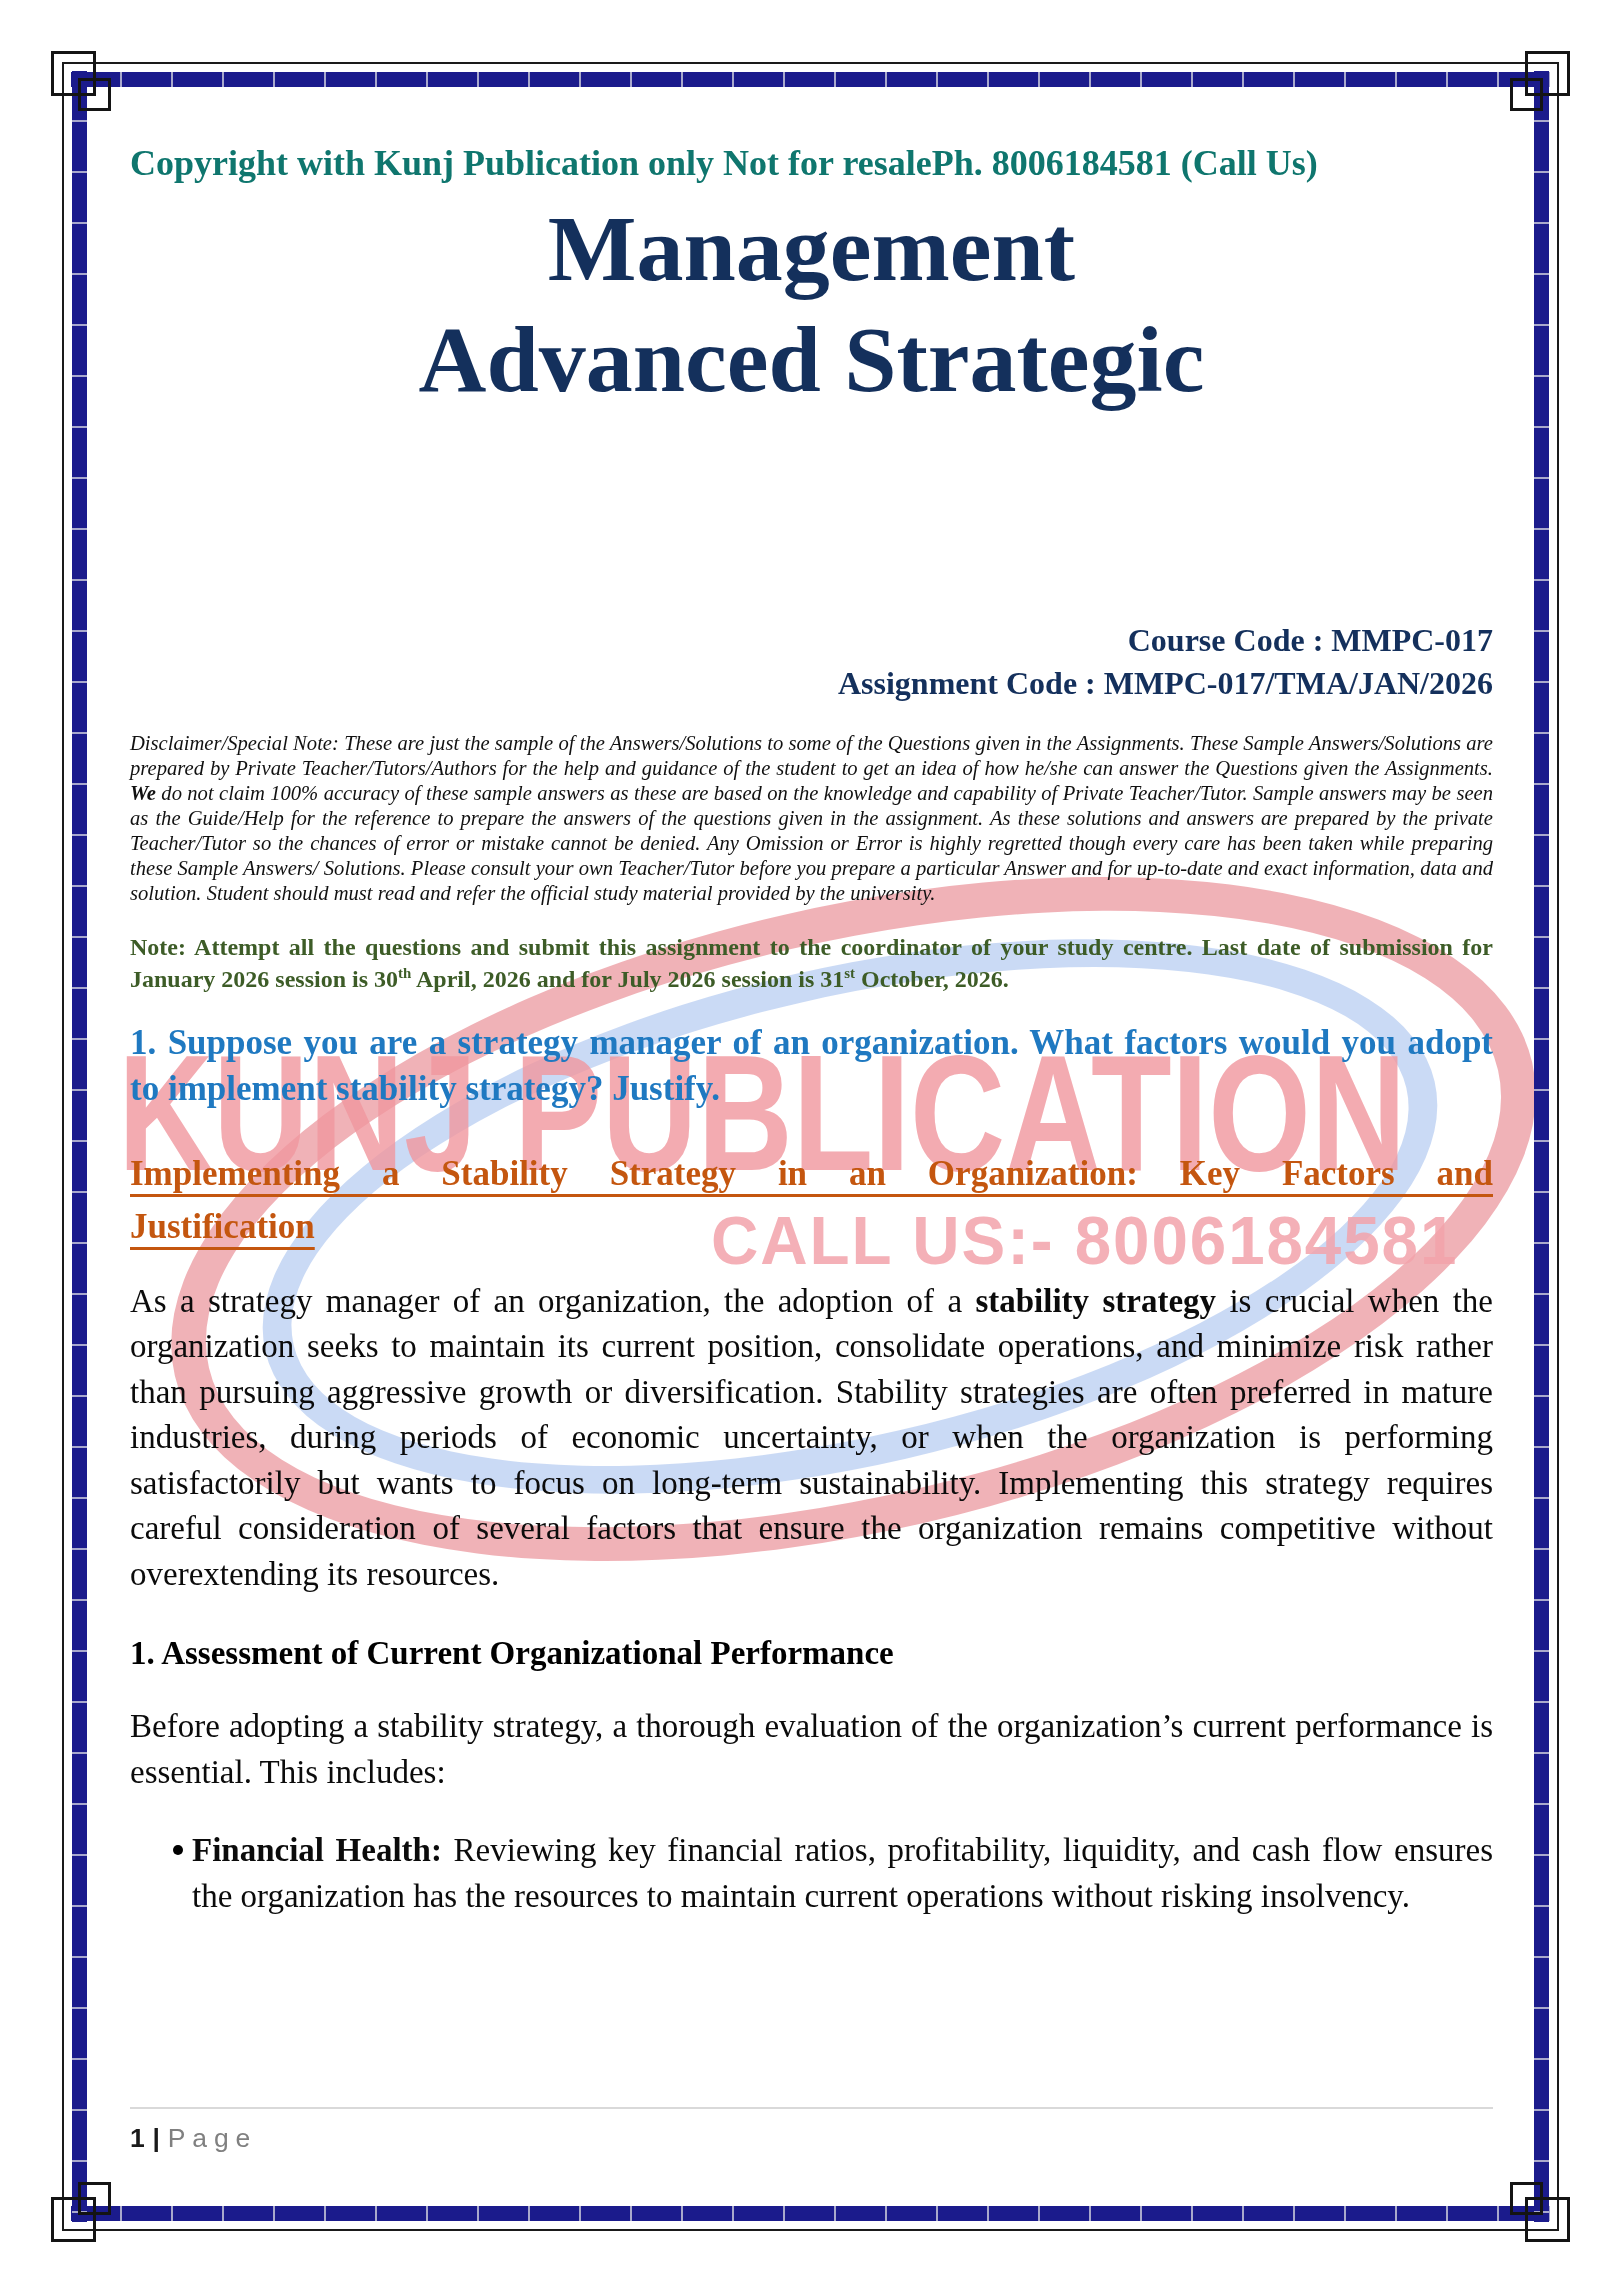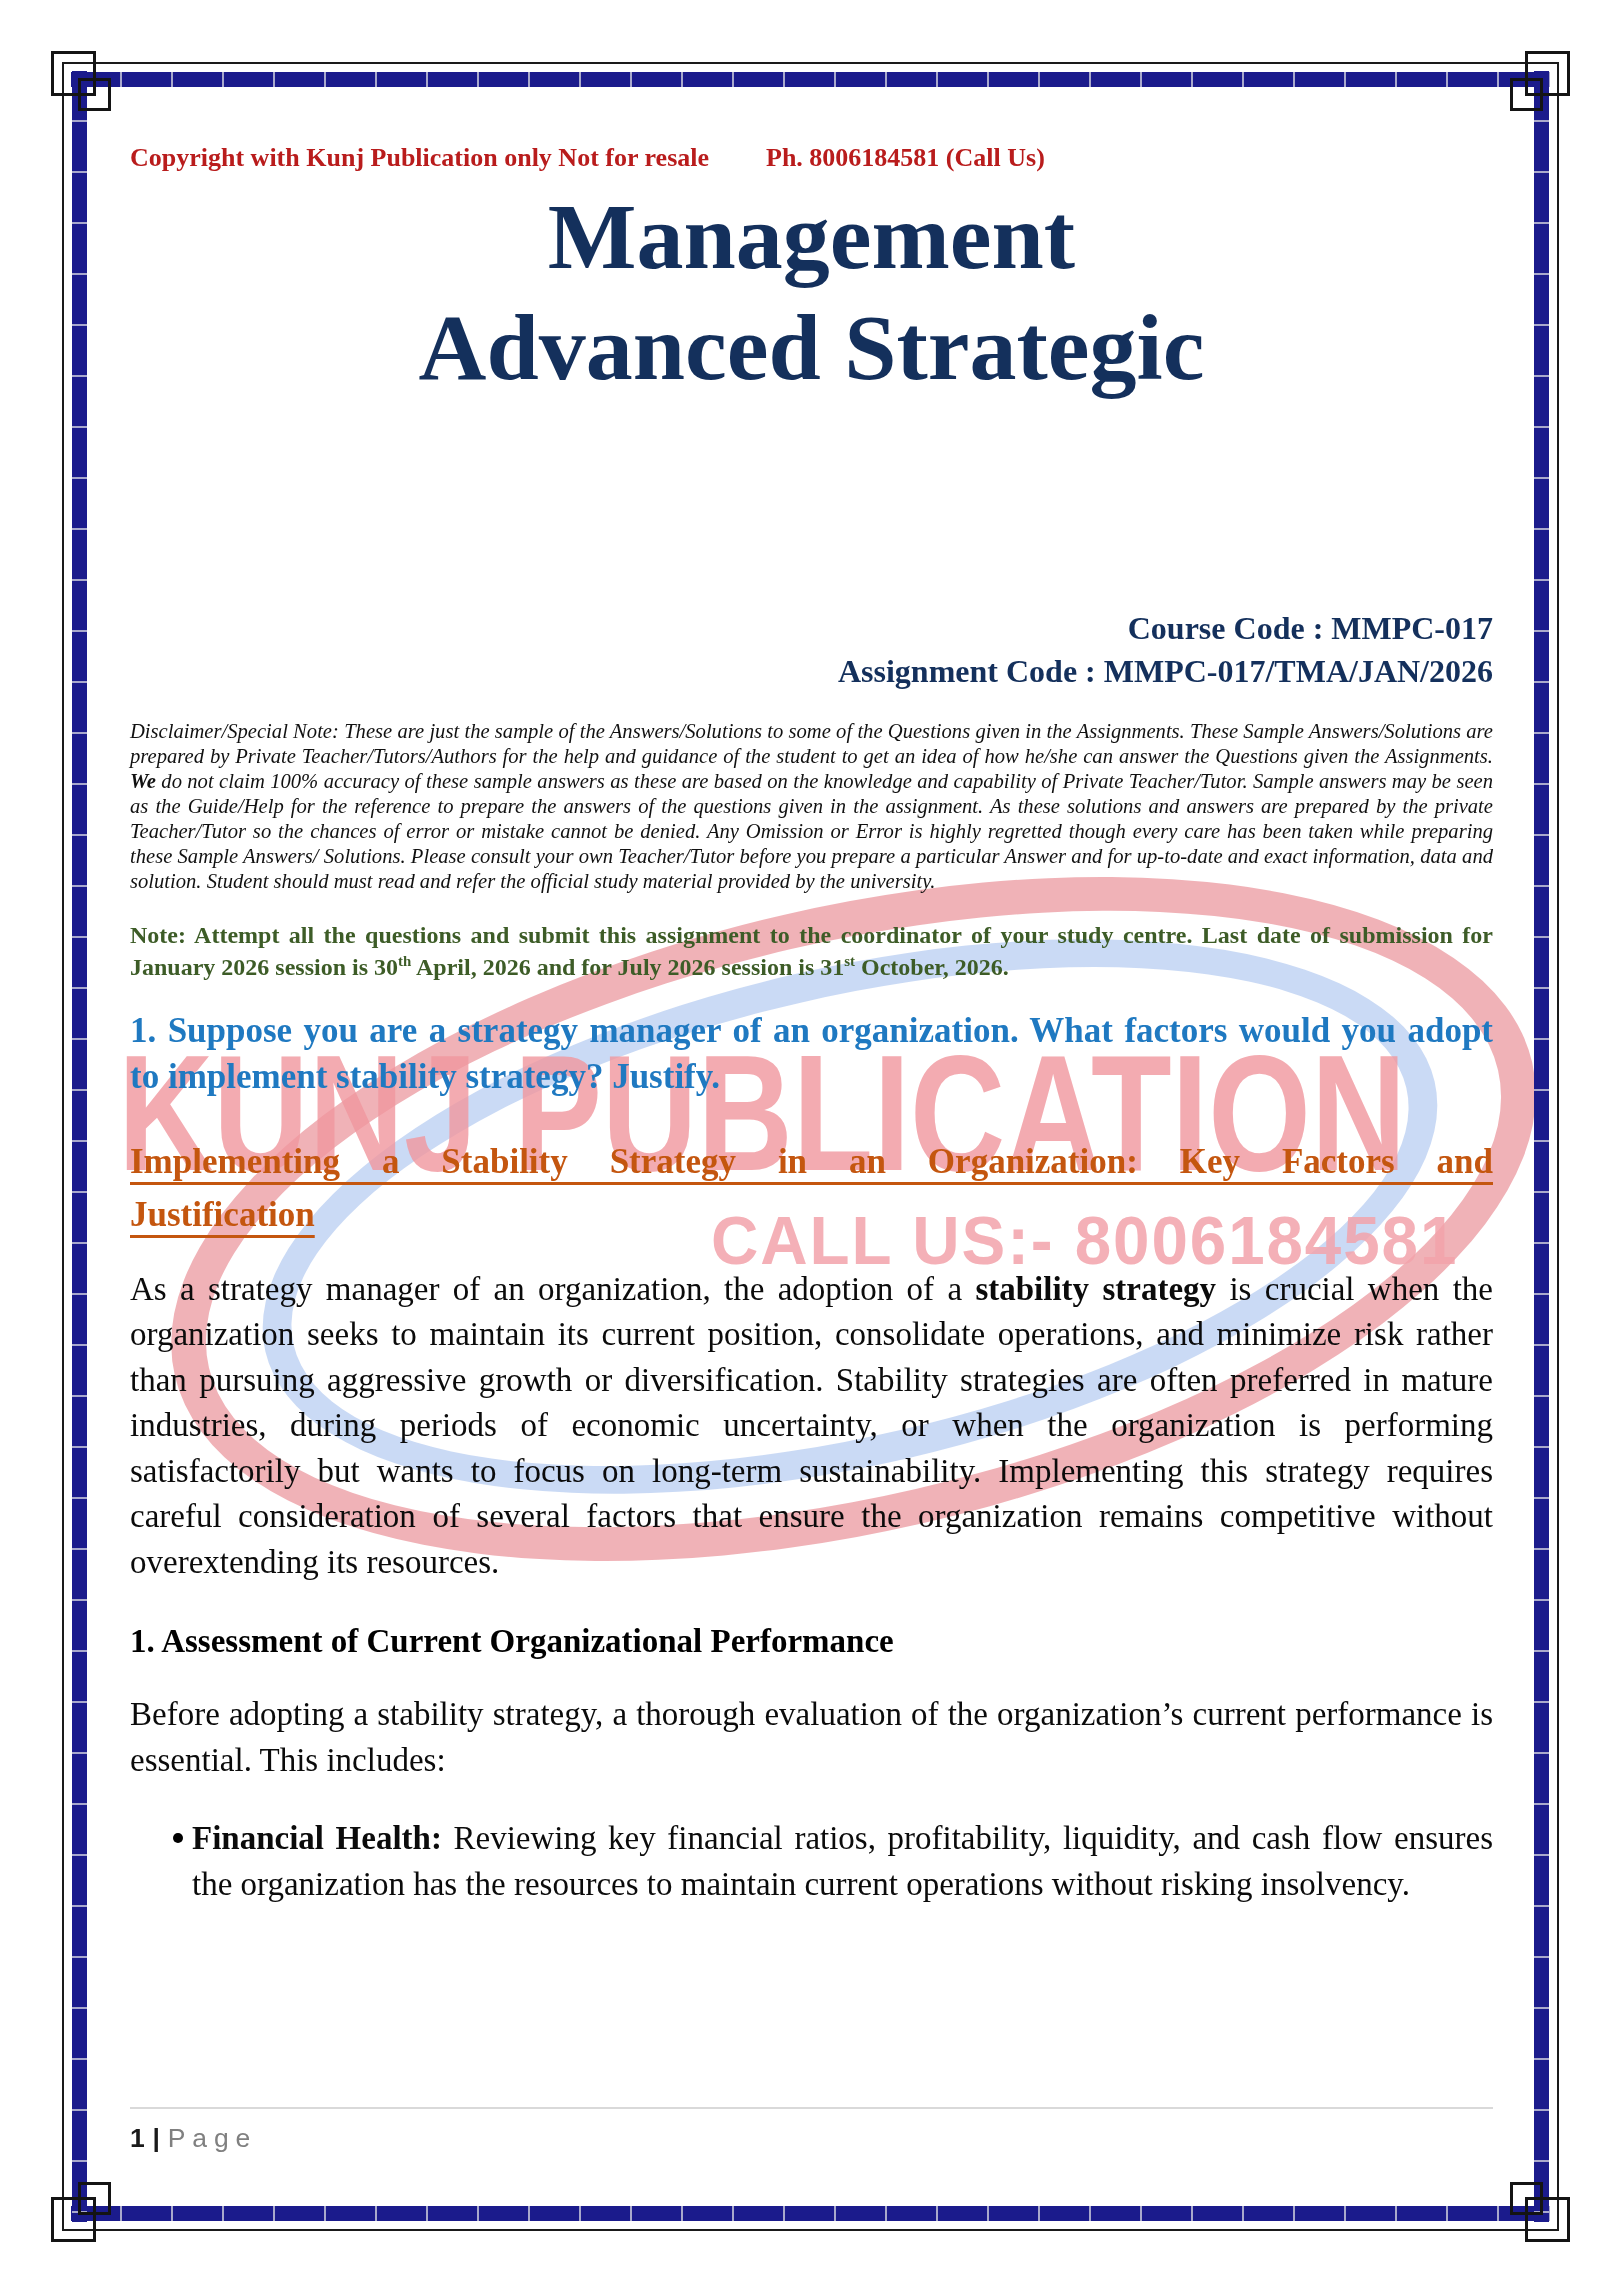--- a/index.html
+++ b/index.html
@@ -44,22 +44,22 @@
     color:rgba(240,150,158,0.8);white-space:nowrap;
     transform:scaleX(0.80);transform-origin:left top;line-height:1;}
   .wm-call{position:absolute;left:711px;top:1206px;
     font-family:"Liberation Sans",sans-serif;font-weight:bold;font-size:69px;
     color:rgba(242,162,170,0.85);white-space:nowrap;letter-spacing:2px;
     transform:scaleX(0.95);transform-origin:left top;line-height:1;}
 
   
   .content{position:relative;z-index:2;padding:0 128px 0 130px;}
 
-  .doc-header{margin-top:142px;display:flex;gap:57px;
-    font-weight:bold;font-size:26px;line-height:1.2;color:#b91c1c;}
+  .doc-header{margin-top:142px;display:flex;
+    font-weight:bold;font-size:36px;line-height:1.2;color:#0f766e;}
 
   .doc-title{margin-top:7.8px;text-align:center;font-weight:bold;
     font-size:94px;line-height:1.18;color:#14305c;}
   .doc-title span{display:block;}
 
   .codes{margin-top:204px;text-align:right;font-weight:bold;
     font-size:32px;line-height:1.36;color:#14305c;}
   .codes div{display:block;}
 
   .disclaimer{margin-top:25px;font-style:italic;font-size:20.6px;

